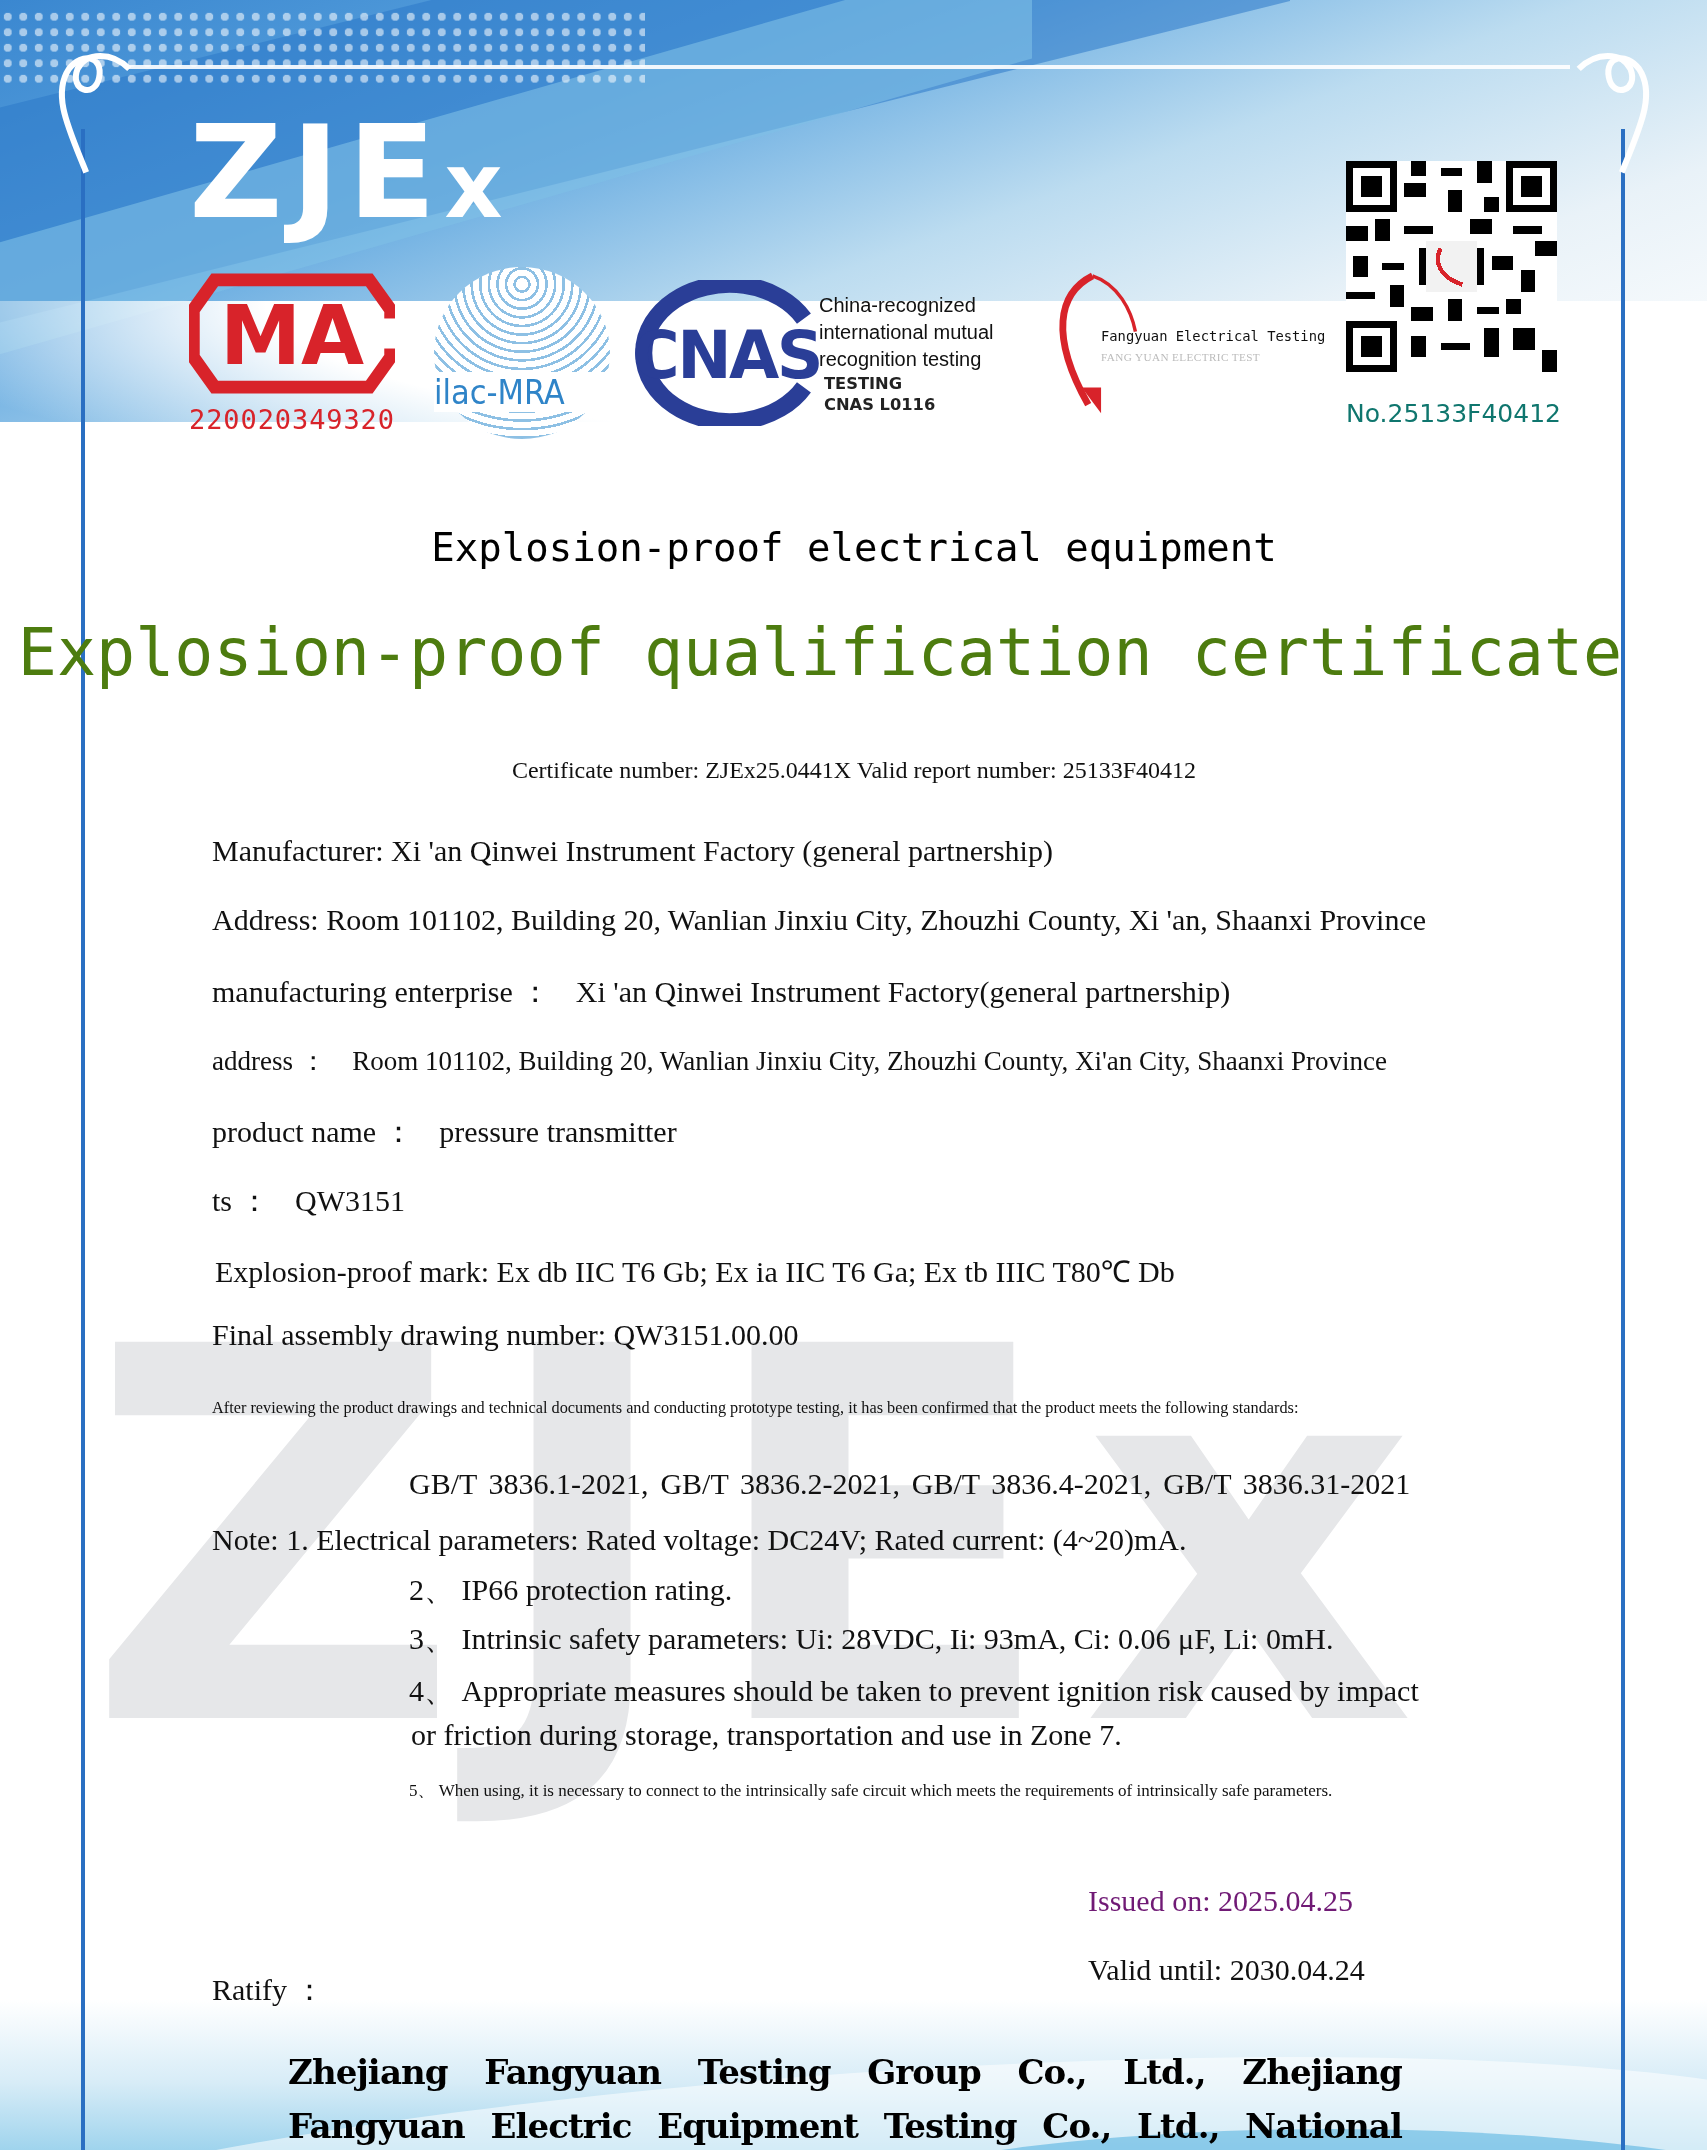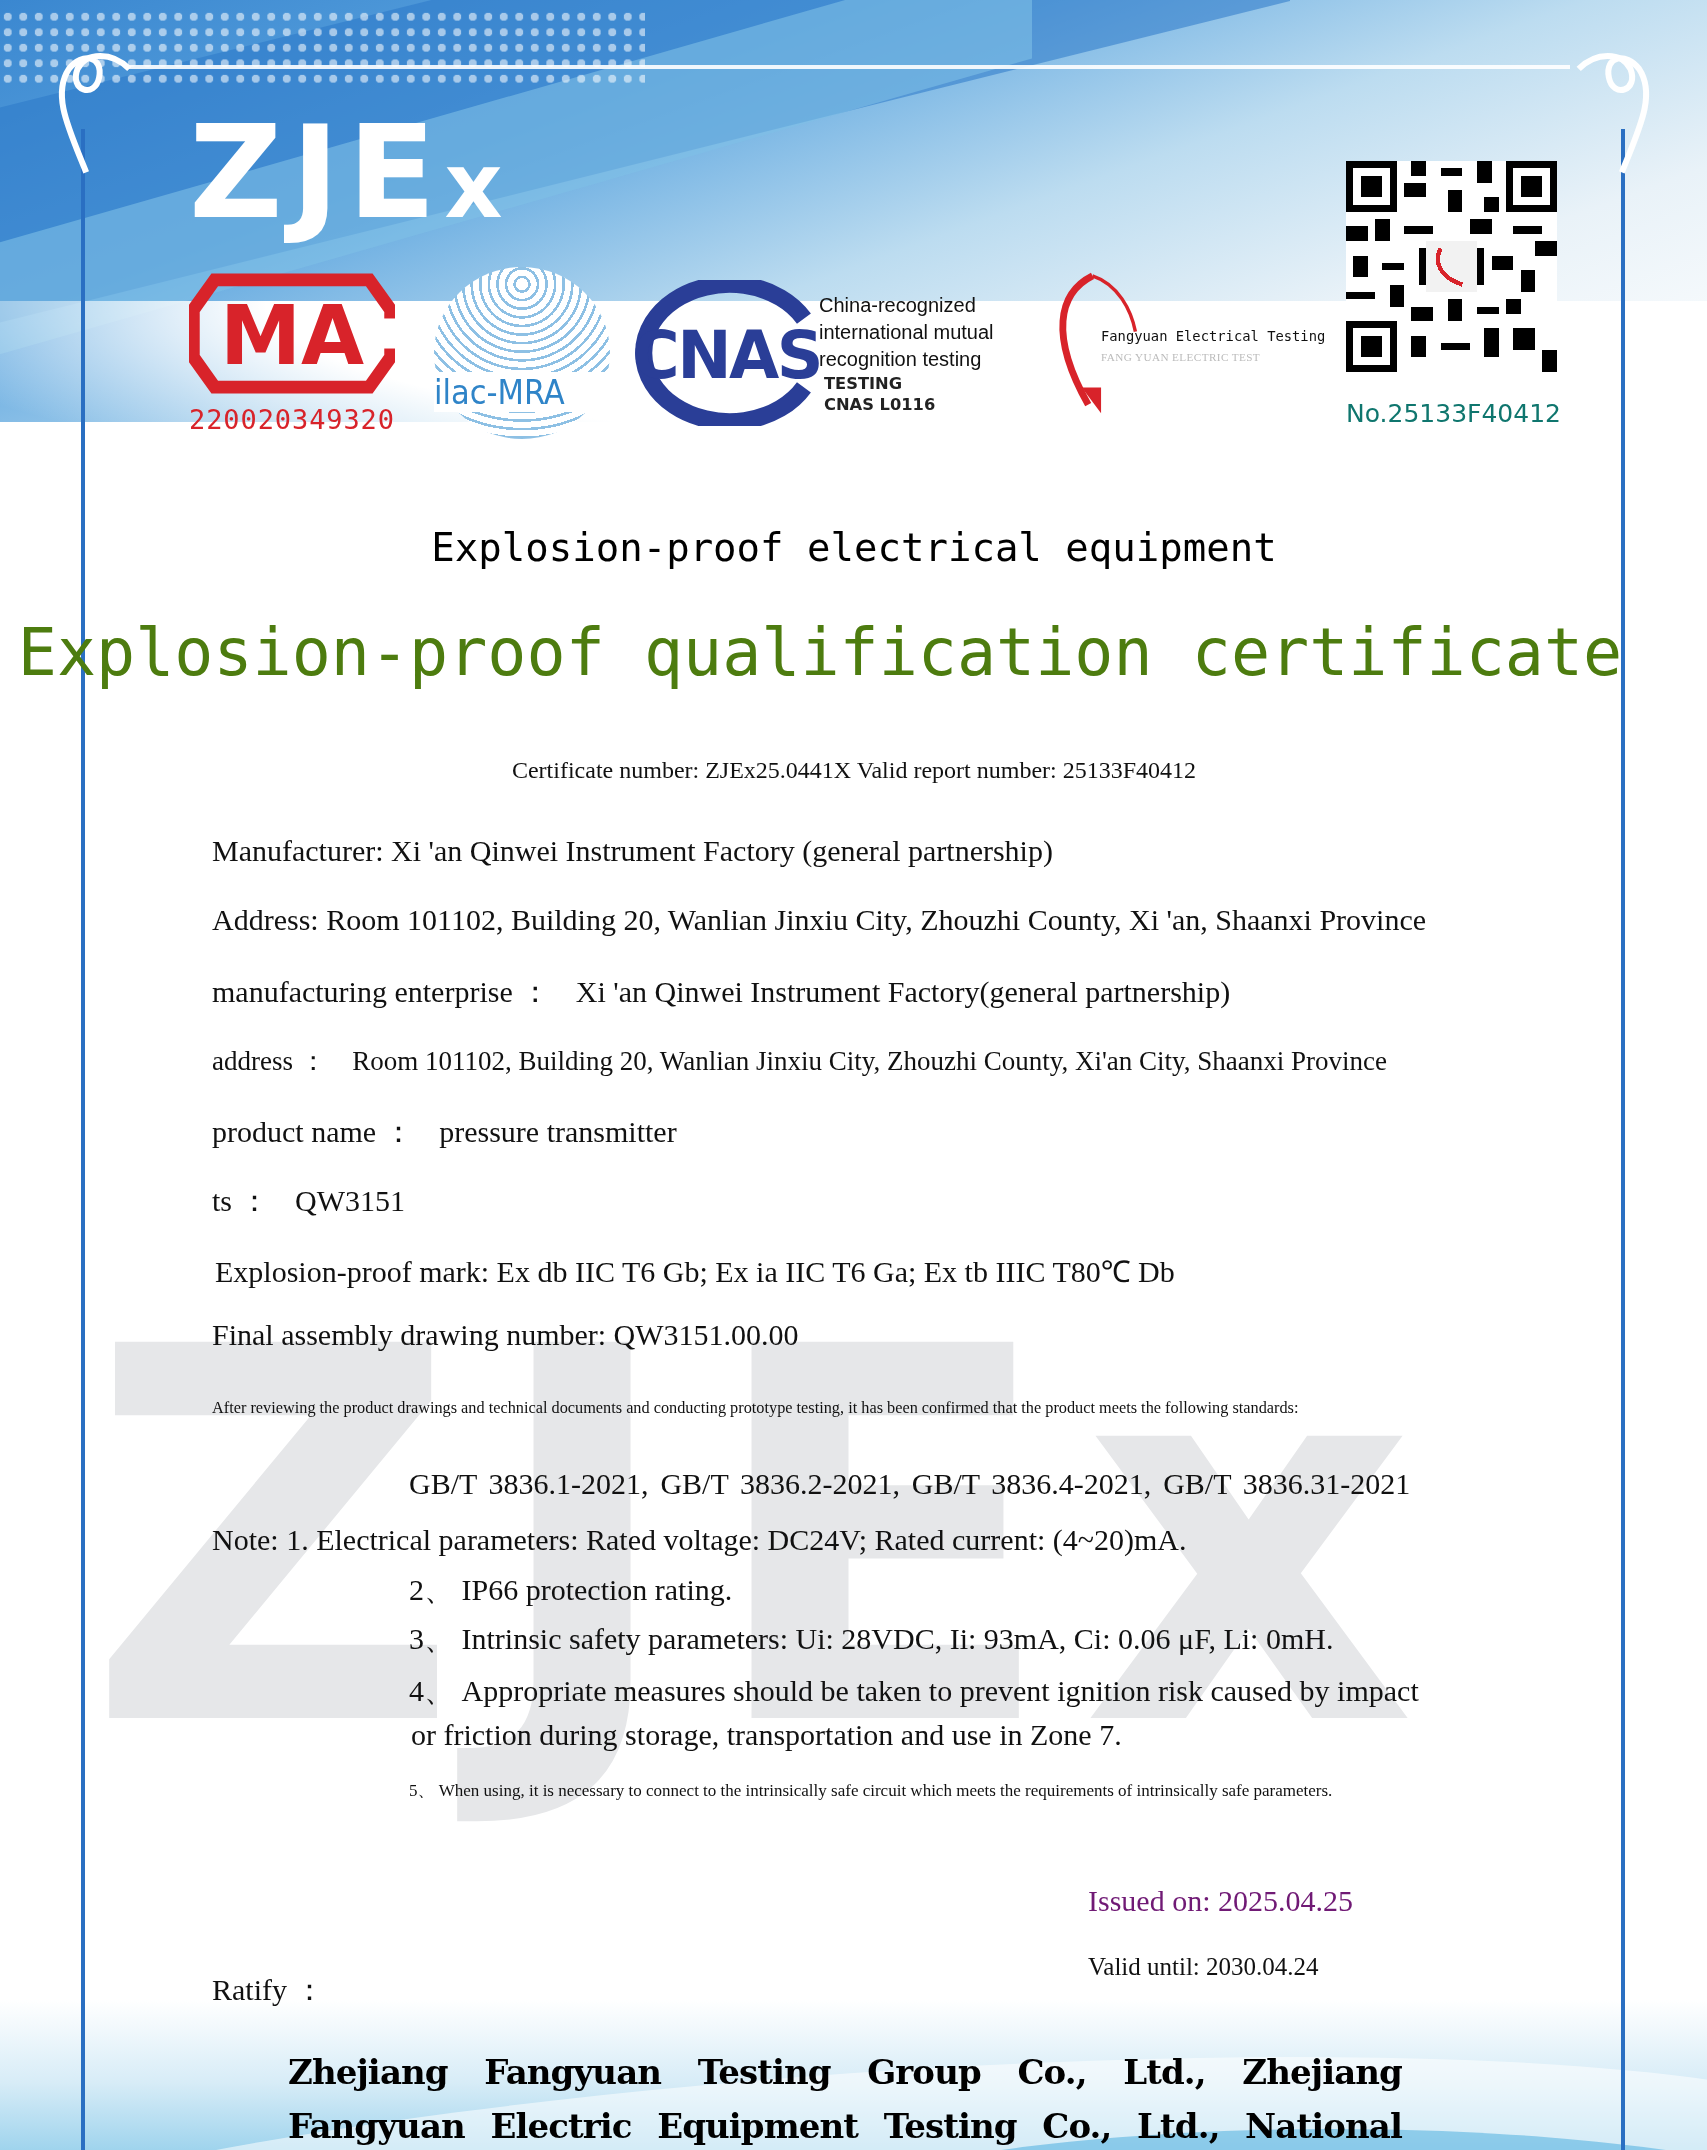--- a/index.html
+++ b/index.html
@@ -71,21 +71,21 @@
   .field { left:212px; font-size:30px; color:#111; white-space:nowrap; z-index:2; }
   .field .sep { padding:0 17px 0 8.6px; }
   .review { left:212px; top:1398px; font-size:16.3px; color:#111; white-space:nowrap; z-index:2; }
   .standards { left:409px; top:1467px; font-size:30px; color:#111; white-space:nowrap; z-index:2; word-spacing:4.3px; }
   .note { left:212px; top:1523px; font-size:30px; color:#111; white-space:nowrap; z-index:2; }
   .note-item { left:409px; font-size:30px; color:#111; white-space:nowrap; z-index:2; }
   .note-item-small { left:409px; top:1779px; font-size:17px; color:#111; white-space:nowrap; z-index:2; }
 
   .ratify { left:212px; top:1970px; font-size:30px; color:#111; }
   .issued { left:1088px; top:1884px; font-size:30px; color:#701a75; }
-  .valid { left:1088px; top:1953px; font-size:25px; color:#111; }
+  .valid { left:1088px; top:1953px; font-size:30px; color:#111; }
 
   .org { left:288px; top:2045px; width:1114px; font-family:"DejaVu Serif", serif; font-weight:bold;
     font-size:34px; line-height:54px; color:#000; text-align:justify; z-index:3; letter-spacing:-0.9px; }
 </style>
 </head>
 <body>
 
 <div class="abs bg-top"></div>
 <div class="abs bg-top-band1"></div>
 <div class="abs bg-top-band2"></div>

